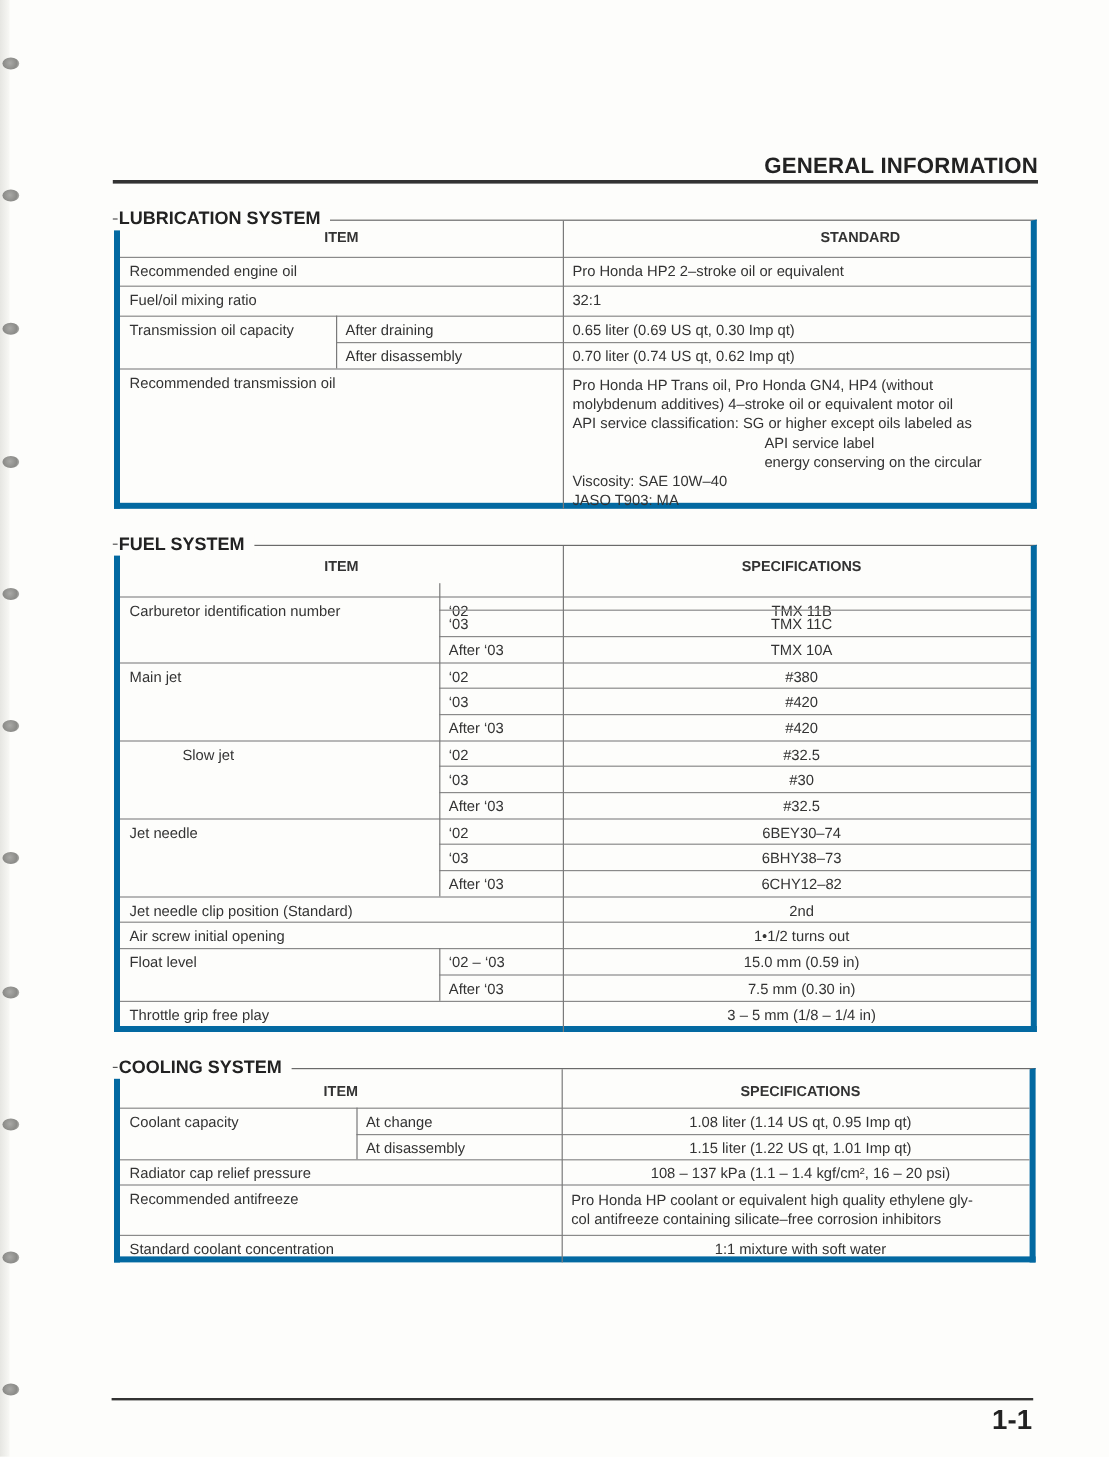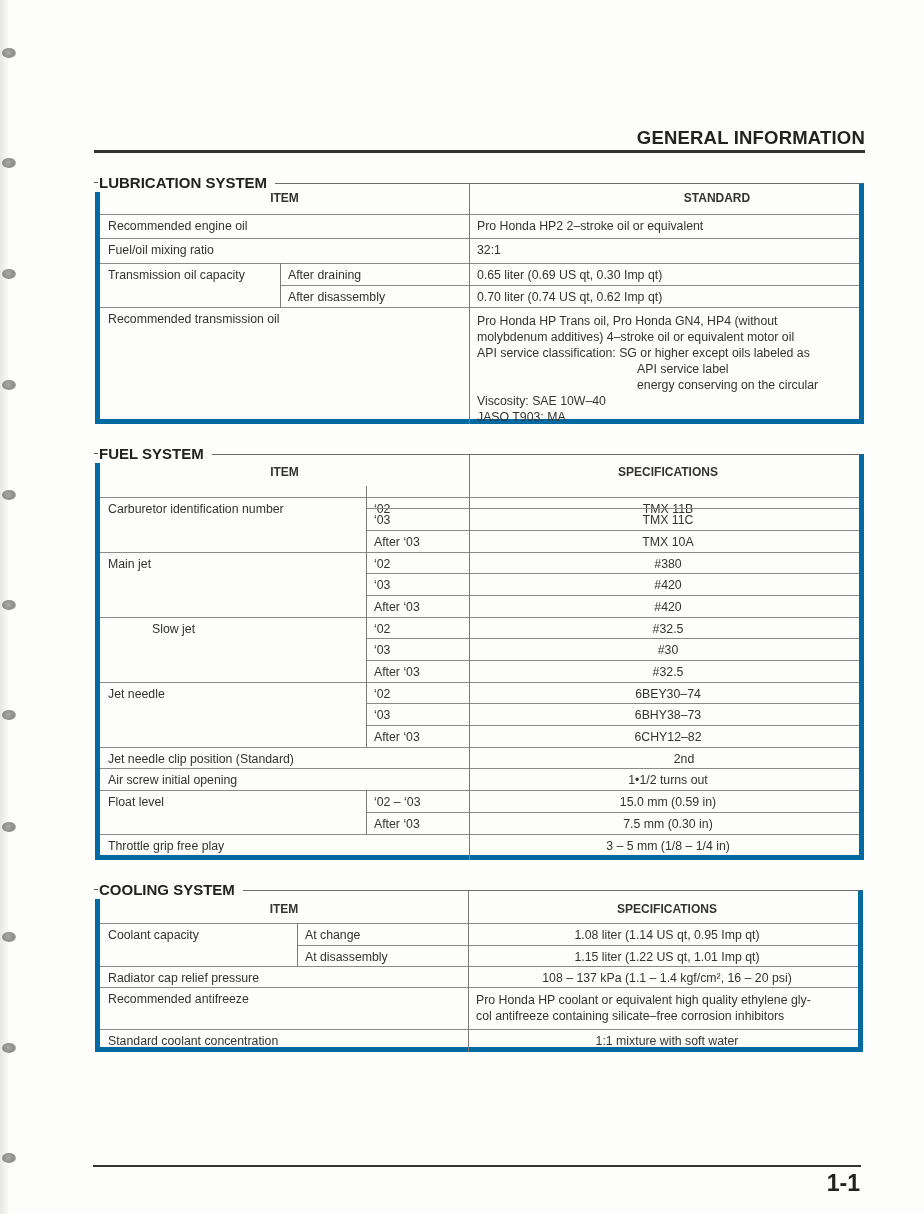--- a/index.html
+++ b/index.html
@@ -160,21 +160,21 @@
       <div class="cell" style="left:0;">‘03</div>
       <div class="cell center" style="left:103px; width:398px;">6BHY38–73</div>
     </div>
     <div class="row" style="top:270px; height:22px; left:266px;">
       <div class="cell" style="left:0;">After ‘03</div>
       <div class="cell center" style="left:103px; width:398px;">6CHY12–82</div>
     </div>
 
     <div class="row" style="top:292px; height:21px;">
       <div class="cell" style="left:0;">Jet needle clip position (Standard)</div>
-      <div class="cell center" style="left:369px; width:398px;margin-left:16px;">2nd</div>
+      <div class="cell center" style="left:369px; width:398px;">2nd</div>
     </div>
 
     <div class="row" style="top:313px; height:22px;">
       <div class="cell" style="left:0;">Air screw initial opening</div>
       <div class="cell center" style="left:369px; width:398px;">1•1/2 turns out</div>
     </div>
 
     <div class="row" style="top:335px; height:22px;">
       <div class="cell" style="left:0;">Float level</div>
       <div class="cell" style="left:266px;">‘02 – ‘03</div>

